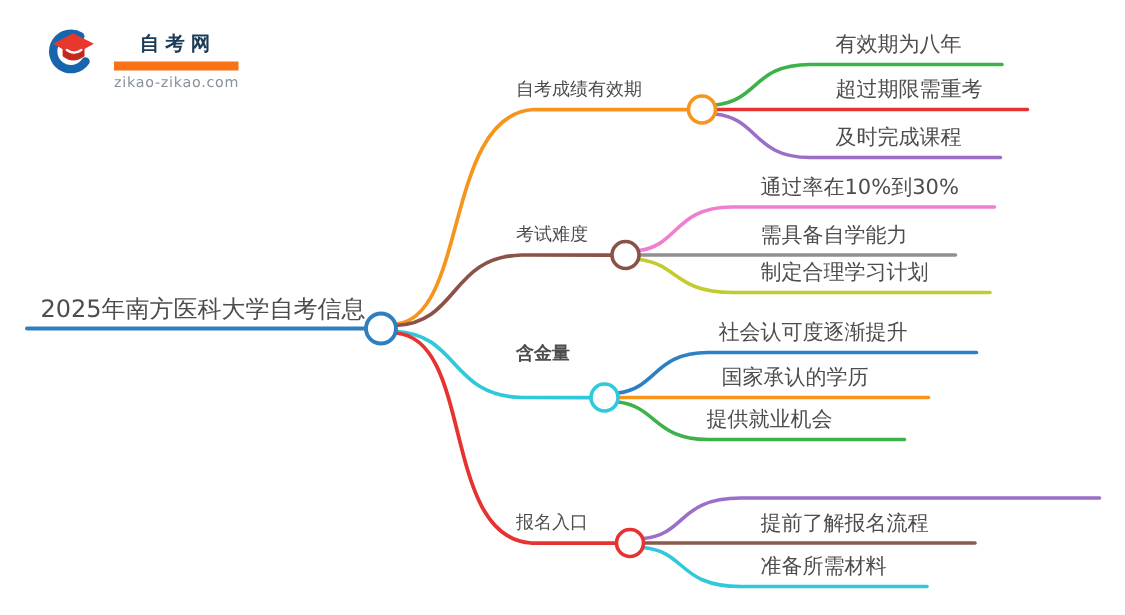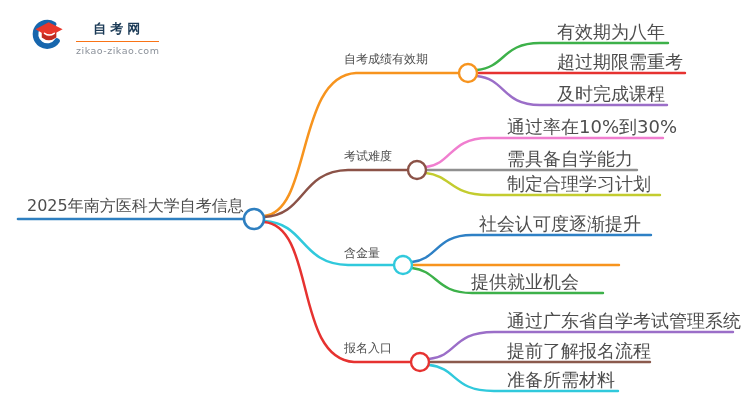--- a/index.html
+++ b/index.html
@@ -9,28 +9,28 @@
     position:relative; width:750px; height:410px;
     background:#fff; overflow:hidden;
   }
   svg.links { position:absolute; left:0; top:0; z-index:1; }
   .lbl {
     position:absolute; z-index:2; white-space:nowrap;
     color:#4d4d4d; line-height:1.15; font-weight:400;
   }
   .lbl.root   { font-size:16px; }
   .lbl.branch { font-size:12px; }
-  .lbl.leaf   { font-size:18px; }
+  .lbl.leaf   { font-size:14px; }
   .logo { position:absolute; left:30px; top:18px; z-index:3; display:flex; align-items:flex-start; }
   .logo-icon { width:36px; height:32px; }
   .logo-text { margin-left:10px; }
   .site-name {
     font-size:13px; font-weight:bold; color:#1c3b57;
     letter-spacing:4px; padding:2px 0 3px 2px;
-    border-bottom:1px solid #f97316; text-align:center;
+    border-bottom:6px solid #f97316; text-align:center;
   }
   .site-domain { font-size:9.5px; color:#8a9099; margin-top:3px; letter-spacing:0.5px; text-align:left; }
 </style>
 </head>
 <body>
 
 <div class="stage">
 
   <svg class="links" width="750" height="410" viewBox="0 0 750 410" fill="none">
 
@@ -74,31 +74,31 @@
     <div class="logo-text">
       <div class="site-name">自考网</div>
       <div class="site-domain">zikao-zikao.com</div>
     </div>
   </div>
 
   <div class="lbl root" style="left:27px; top:197px;">2025年南方医科大学自考信息</div>
 
   <div class="lbl branch" style="left:344px; top:53px;">自考成绩有效期</div>
   <div class="lbl branch" style="left:344px; top:150px;">考试难度</div>
-  <div class="lbl branch" style="left:344px; top:247px;">含金量</div>
+  <div class="lbl branch" style="left:344px; top:229px;font-weight:bold;">含金量</div>
   <div class="lbl branch" style="left:344px; top:342px;">报名入口</div>
 
   <div class="lbl leaf" style="left:557px; top:22px;">有效期为八年</div>
   <div class="lbl leaf" style="left:557px; top:52px;">超过期限需重考</div>
   <div class="lbl leaf" style="left:557px; top:84px;">及时完成课程</div>
 
   <div class="lbl leaf" style="left:507px; top:117px;">通过率在10%到30%</div>
   <div class="lbl leaf" style="left:507px; top:149px;">需具备自学能力</div>
   <div class="lbl leaf" style="left:479px; top:214px;">社会认可度逐渐提升</div>
 
   <div class="lbl leaf" style="left:507px; top:174px;">制定合理学习计划</div>
+  <div class="lbl leaf" style="left:481px; top:244px;">国家承认的学历</div>
   <div class="lbl leaf" style="left:471px; top:272px;">提供就业机会</div>
 
-  <div class="lbl leaf" style="left:507px; top:311px;">通过广东省自学考试管理系统</div>
   <div class="lbl leaf" style="left:507px; top:370px;">准备所需材料</div>
   <div class="lbl leaf" style="left:507px; top:341px;">提前了解报名流程</div>
 
 </div>
 
 </body></html>

